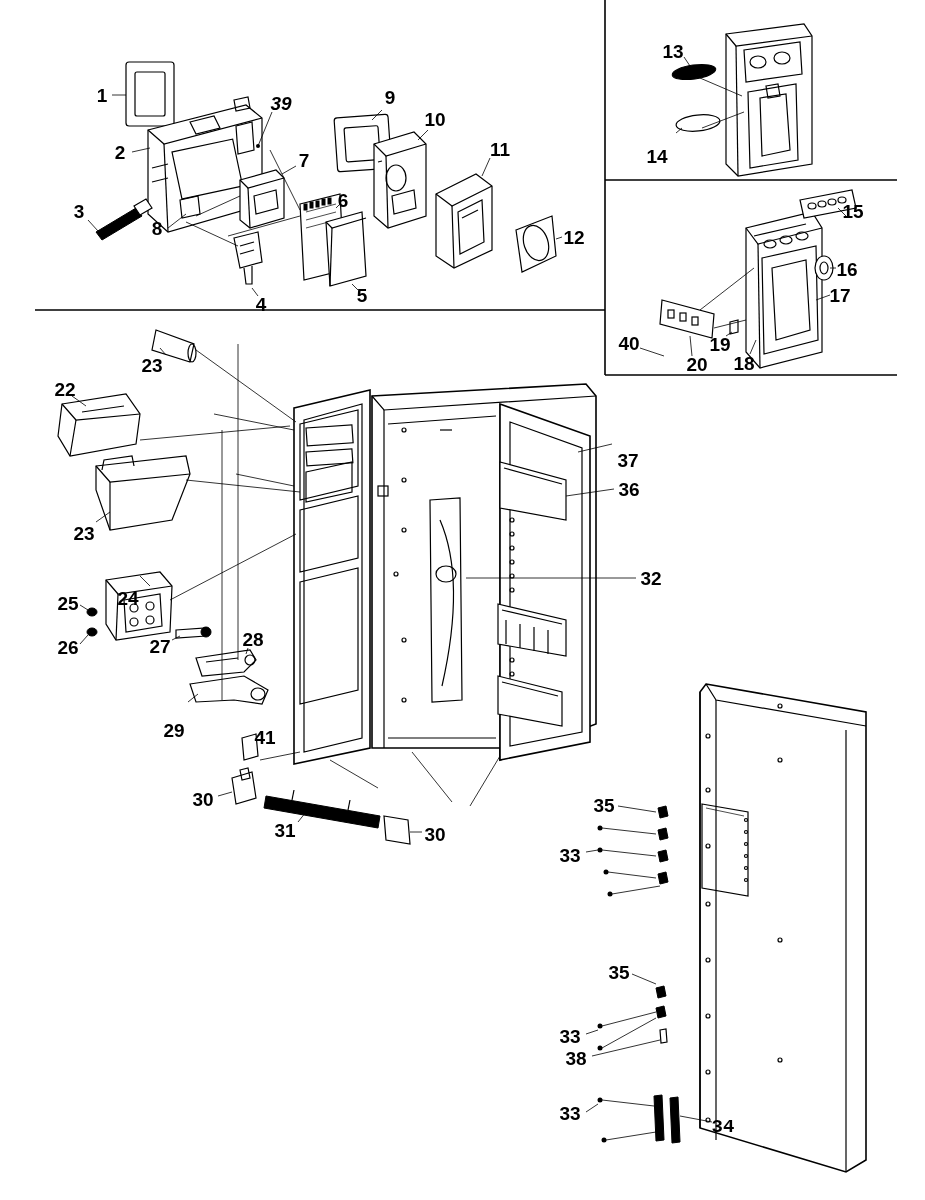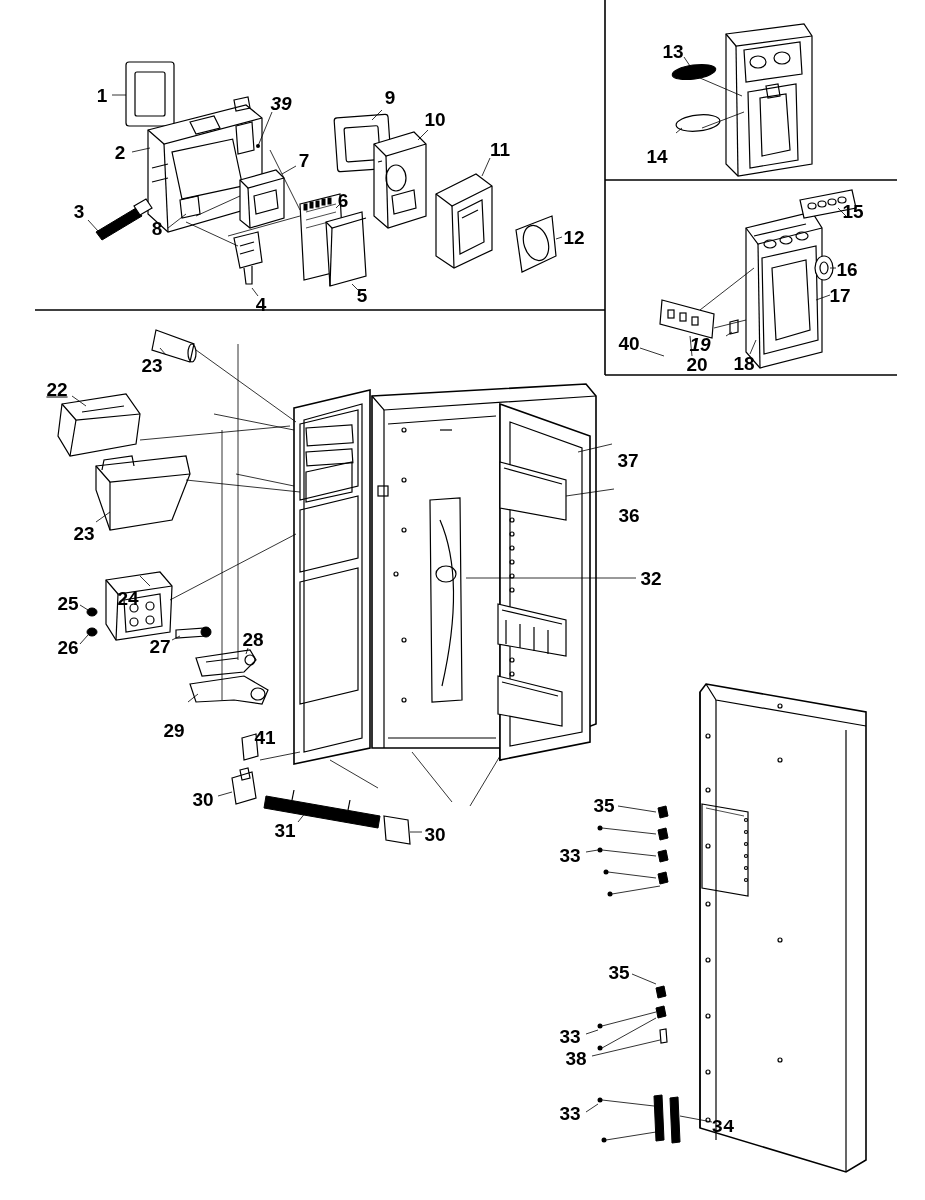--- a/index.html
+++ b/index.html
@@ -423,41 +423,41 @@
 <div class="callout" style="left:390px;  top:97px;">9</div>
 <div class="callout" style="left:435px;  top:119px;">10</div>
 <div class="callout" style="left:500px;  top:149px;">11</div>
 <div class="callout" style="left:574px;  top:237px;">12</div>
 <div class="callout" style="left:673px;  top:51px;">13</div>
 <div class="callout" style="left:657px;  top:136px;margin-top:20px;">14</div>
 <div class="callout" style="left:853px;  top:211px;">15</div>
 <div class="callout" style="left:847px;  top:269px;">16</div>
 <div class="callout" style="left:840px;  top:295px;">17</div>
 <div class="callout" style="left:744px;  top:363px;">18</div>
-<div class="callout" style="left:700px;  top:344px;font-style:italic;">19</div>
+<div class="callout" style="left:720px;  top:344px;">19</div>
 <div class="callout" style="left:697px;  top:364px;">20</div>
 <div class="callout" style="left:152px;  top:365px;">23</div>
-<div class="callout" style="left:57px;   top:389px;text-decoration:underline;">22</div>
+<div class="callout" style="left:65px;   top:389px;">22</div>
 <div class="callout" style="left:84px;   top:533px;">23</div>
 <div class="callout" style="left:128px;  top:598px;">24</div>
 <div class="callout" style="left:68px;   top:603px;">25</div>
 <div class="callout" style="left:68px;   top:647px;">26</div>
 <div class="callout" style="left:160px;  top:646px;">27</div>
 <div class="callout" style="left:253px;  top:639px;text-align:center;">28</div>
 <div class="callout" style="left:174px;  top:730px;">29</div>
 <div class="callout" style="left:203px; top:799px;">30</div>
 <div class="callout" style="left:285px;  top:830px;">31</div>
 <div class="callout" style="left:435px; top:834px;">30</div>
 <div class="callout" style="left:651px;  top:578px;">32</div>
 <div class="callout" style="left:570px; top:855px;">33</div>
 <div class="callout" style="left:570px; top:1036px;">33</div>
 <div class="callout" style="left:570px; top:1113px;">33</div>
 <div class="callout" style="left:723px;  top:1127px;font-family:Liberation Mono, monospace;">34</div>
 <div class="callout" style="left:604px; top:805px;">35</div>
 <div class="callout" style="left:619px; top:972px;">35</div>
-<div class="callout" style="left:629px;  top:515px;">36</div>
+<div class="callout" style="left:629px;  top:489px;">36</div>
 <div class="callout" style="left:628px;  top:444px;margin-top:16px;">37</div>
 <div class="callout" style="left:576px;  top:1058px;">38</div>
 <div class="callout" style="left:281px;  top:103px;font-style:italic;">39</div>
 <div class="callout" style="left:629px;  top:343px;">40</div>
 <div class="callout" style="left:265px;  top:726px;margin-top:11px;">41</div>
 
 </div>
 
 </body></html>

